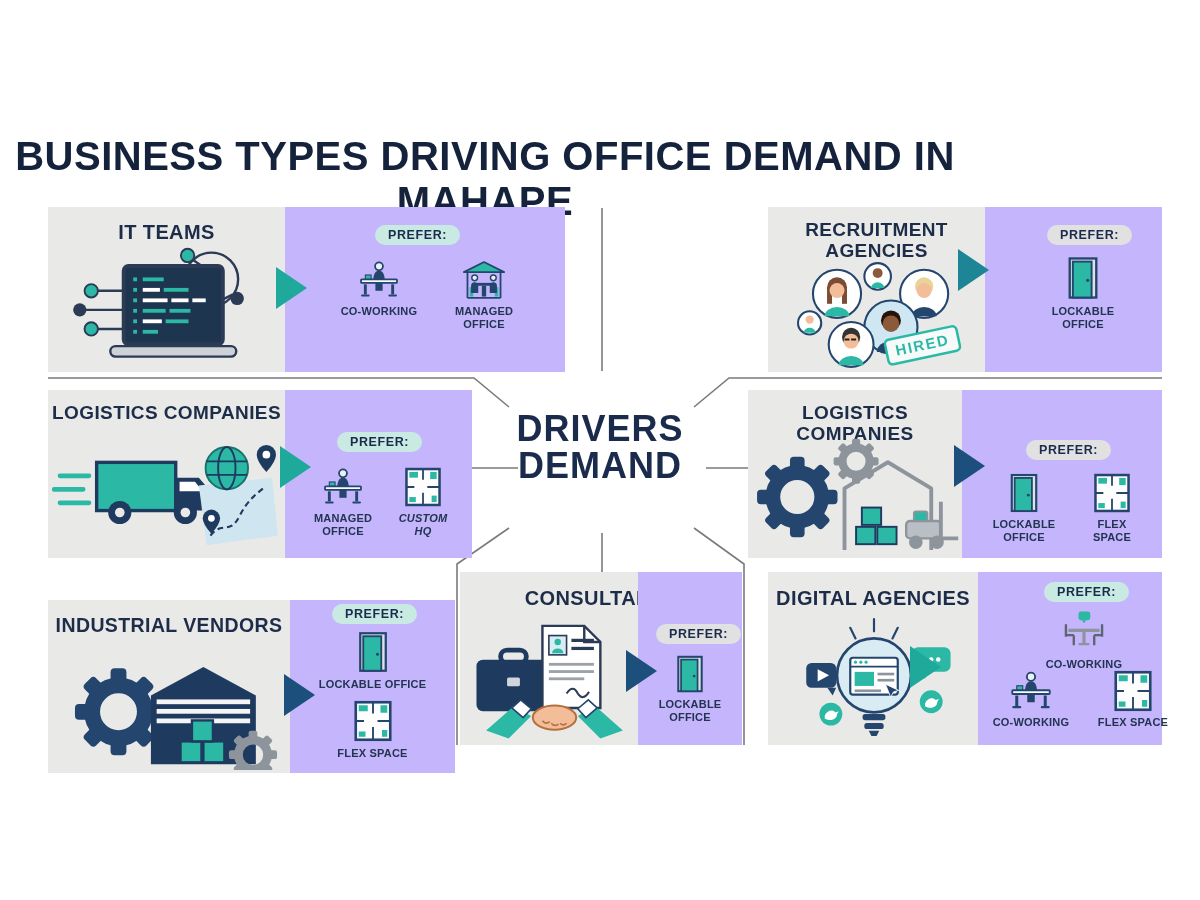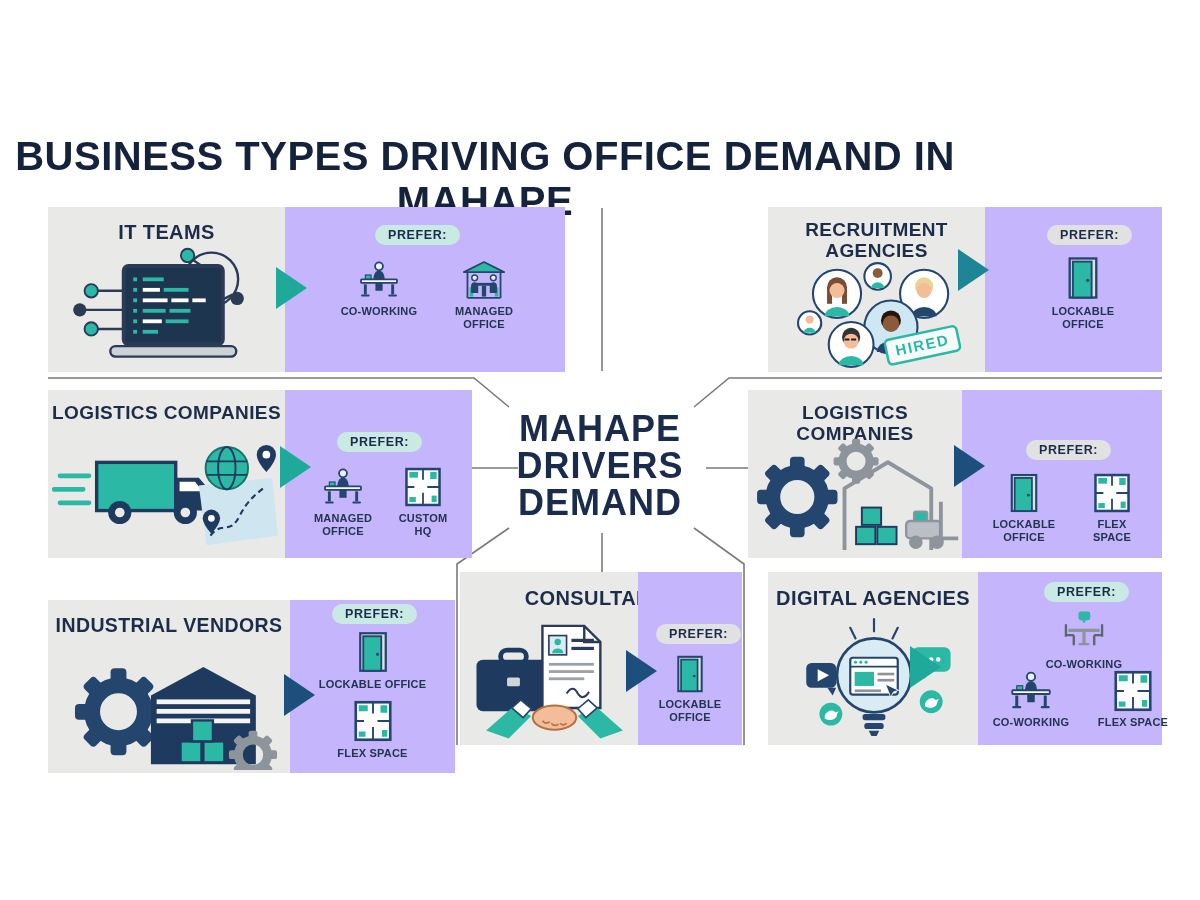--- a/index.html
+++ b/index.html
@@ -122,21 +122,20 @@
       <path d="M48,378 H474 L509,407"></path>
       <path d="M694,407 L729,378 H1162"></path>
       <path d="M509,528 L457,564 V745"></path>
       <path d="M694,528 L744,564 V745"></path>
     </g>
   </svg>
 
   <div id="page-title" class="abs">BUSINESS TYPES DRIVING OFFICE DEMAND IN MAHAPE</div>
 
   <div id="center-block" class="abs">
-    <div>MAHAPE</div>
     <div>DRIVERS</div>
     <div>DEMAND</div>
   </div>
 
   <div class="panel" style="left:48px;top:207px;width:517px;height:165px;">
     <div class="panel-main" style="width:237px;">
       <div class="panel-title" style="left:0;width:237px;top:14px;font-size:20px;">IT TEAMS</div>
       <svg class="main-icon" style="left:18px;top:38px;" width="205" height="124" viewBox="0 0 210 130">
         <circle cx="150" cy="36" r="28" fill="none" stroke="#2b3b55" stroke-width="2.5"></circle>
         <path d="M128,14 L140,22 M172,52 L160,58" stroke="#2b3b55" stroke-width="2.5"></path>
@@ -278,21 +277,21 @@
     </div>
     <div class="panel-prefs">
       <div class="badge badge-teal" style="left:52px;top:42px;">PREFER:</div>
       <div class="pref-row" style="left:8px;top:76px;width:172px;gap:10px;">
         <div class="pref-item" style="width:78px;">
           <svg class="pref-icon" viewBox="0 0 64 56">
               <use href="#sym-co-working-desk"></use>
             </svg>
           <div class="pref-label">MANAGED OFFICE</div>
         </div>
-        <div class="pref-item" style="width:62px;">
+        <div class="pref-item" style="width:62px;font-style:italic;">
           <svg class="pref-icon" viewBox="0 0 64 56">
               <use href="#sym-floor-plan"></use>
             </svg>
           <div class="pref-label">CUSTOM HQ</div>
         </div>
       </div>
     </div>
     <div class="arrow arrow-teal" style="left:232px;top:56px;"></div>
   </div>
 

